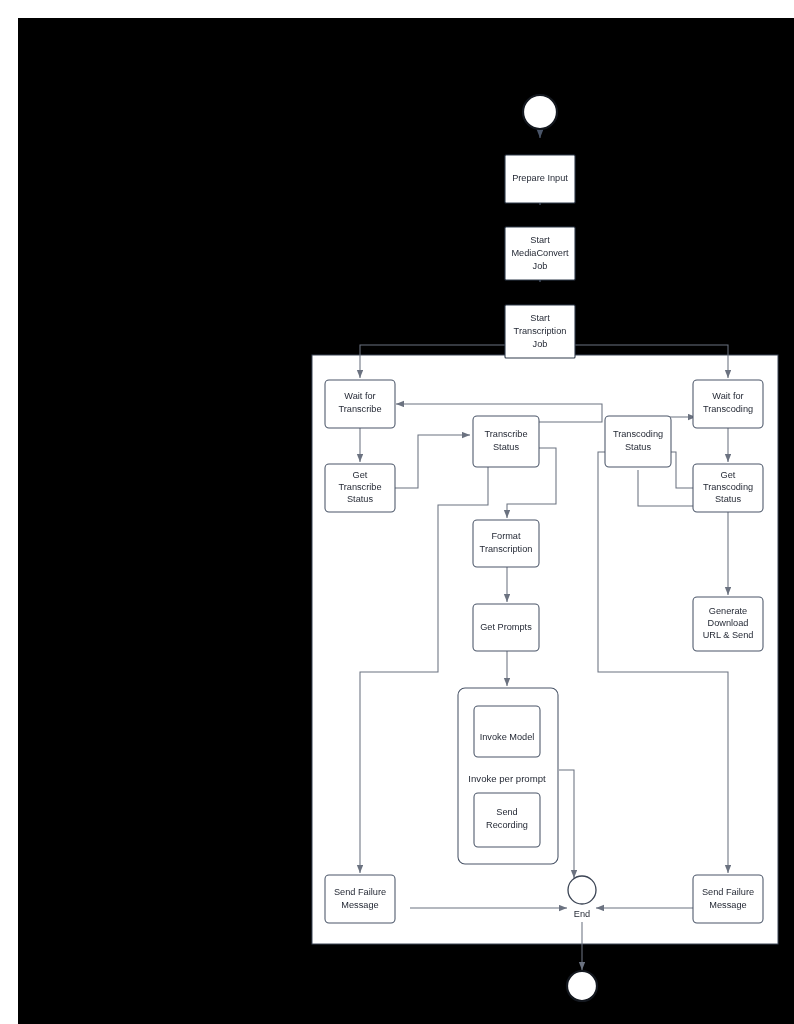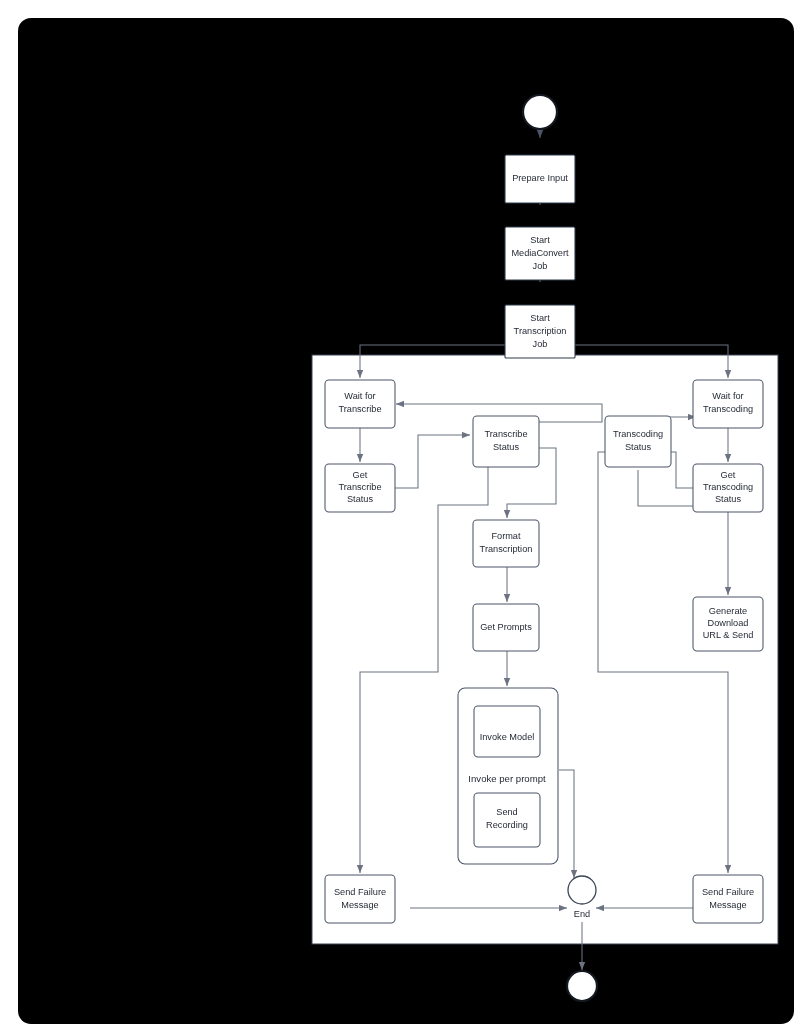--- a/index.html
+++ b/index.html
@@ -1,18 +1,18 @@
 <!DOCTYPE html>
 <html><head>
 <meta charset="utf-8">
 <style>
   html,body{margin:0;padding:0;background:#ffffff;}
   body{width:794px;height:1024px;overflow:hidden;font-family:"Liberation Sans",sans-serif;}
   #stage{position:relative;width:794px;height:1024px;background:#ffffff;}
-  #canvas{position:absolute;left:18px;top:18px;width:776px;height:1006px;background:#000000;overflow:hidden;border-radius:13px;}
+  #canvas{position:absolute;left:18px;top:18px;width:776px;height:1006px;background:#000000;overflow:hidden;}
   svg{position:absolute;left:0;top:0;}
   .nodeLabel{font-family:"Liberation Sans",sans-serif;font-size:9.2px;fill:#1f2430;
              text-anchor:middle;dominant-baseline:middle;}
   .clusterLabel{font-family:"Liberation Sans",sans-serif;font-size:9.6px;fill:#1f2430;
              text-anchor:middle;dominant-baseline:middle;}
   .endLabel{font-family:"Liberation Sans",sans-serif;font-size:9.2px;fill:#1f2430;
              text-anchor:middle;dominant-baseline:middle;}
 </style>
 </head>
 <body>

